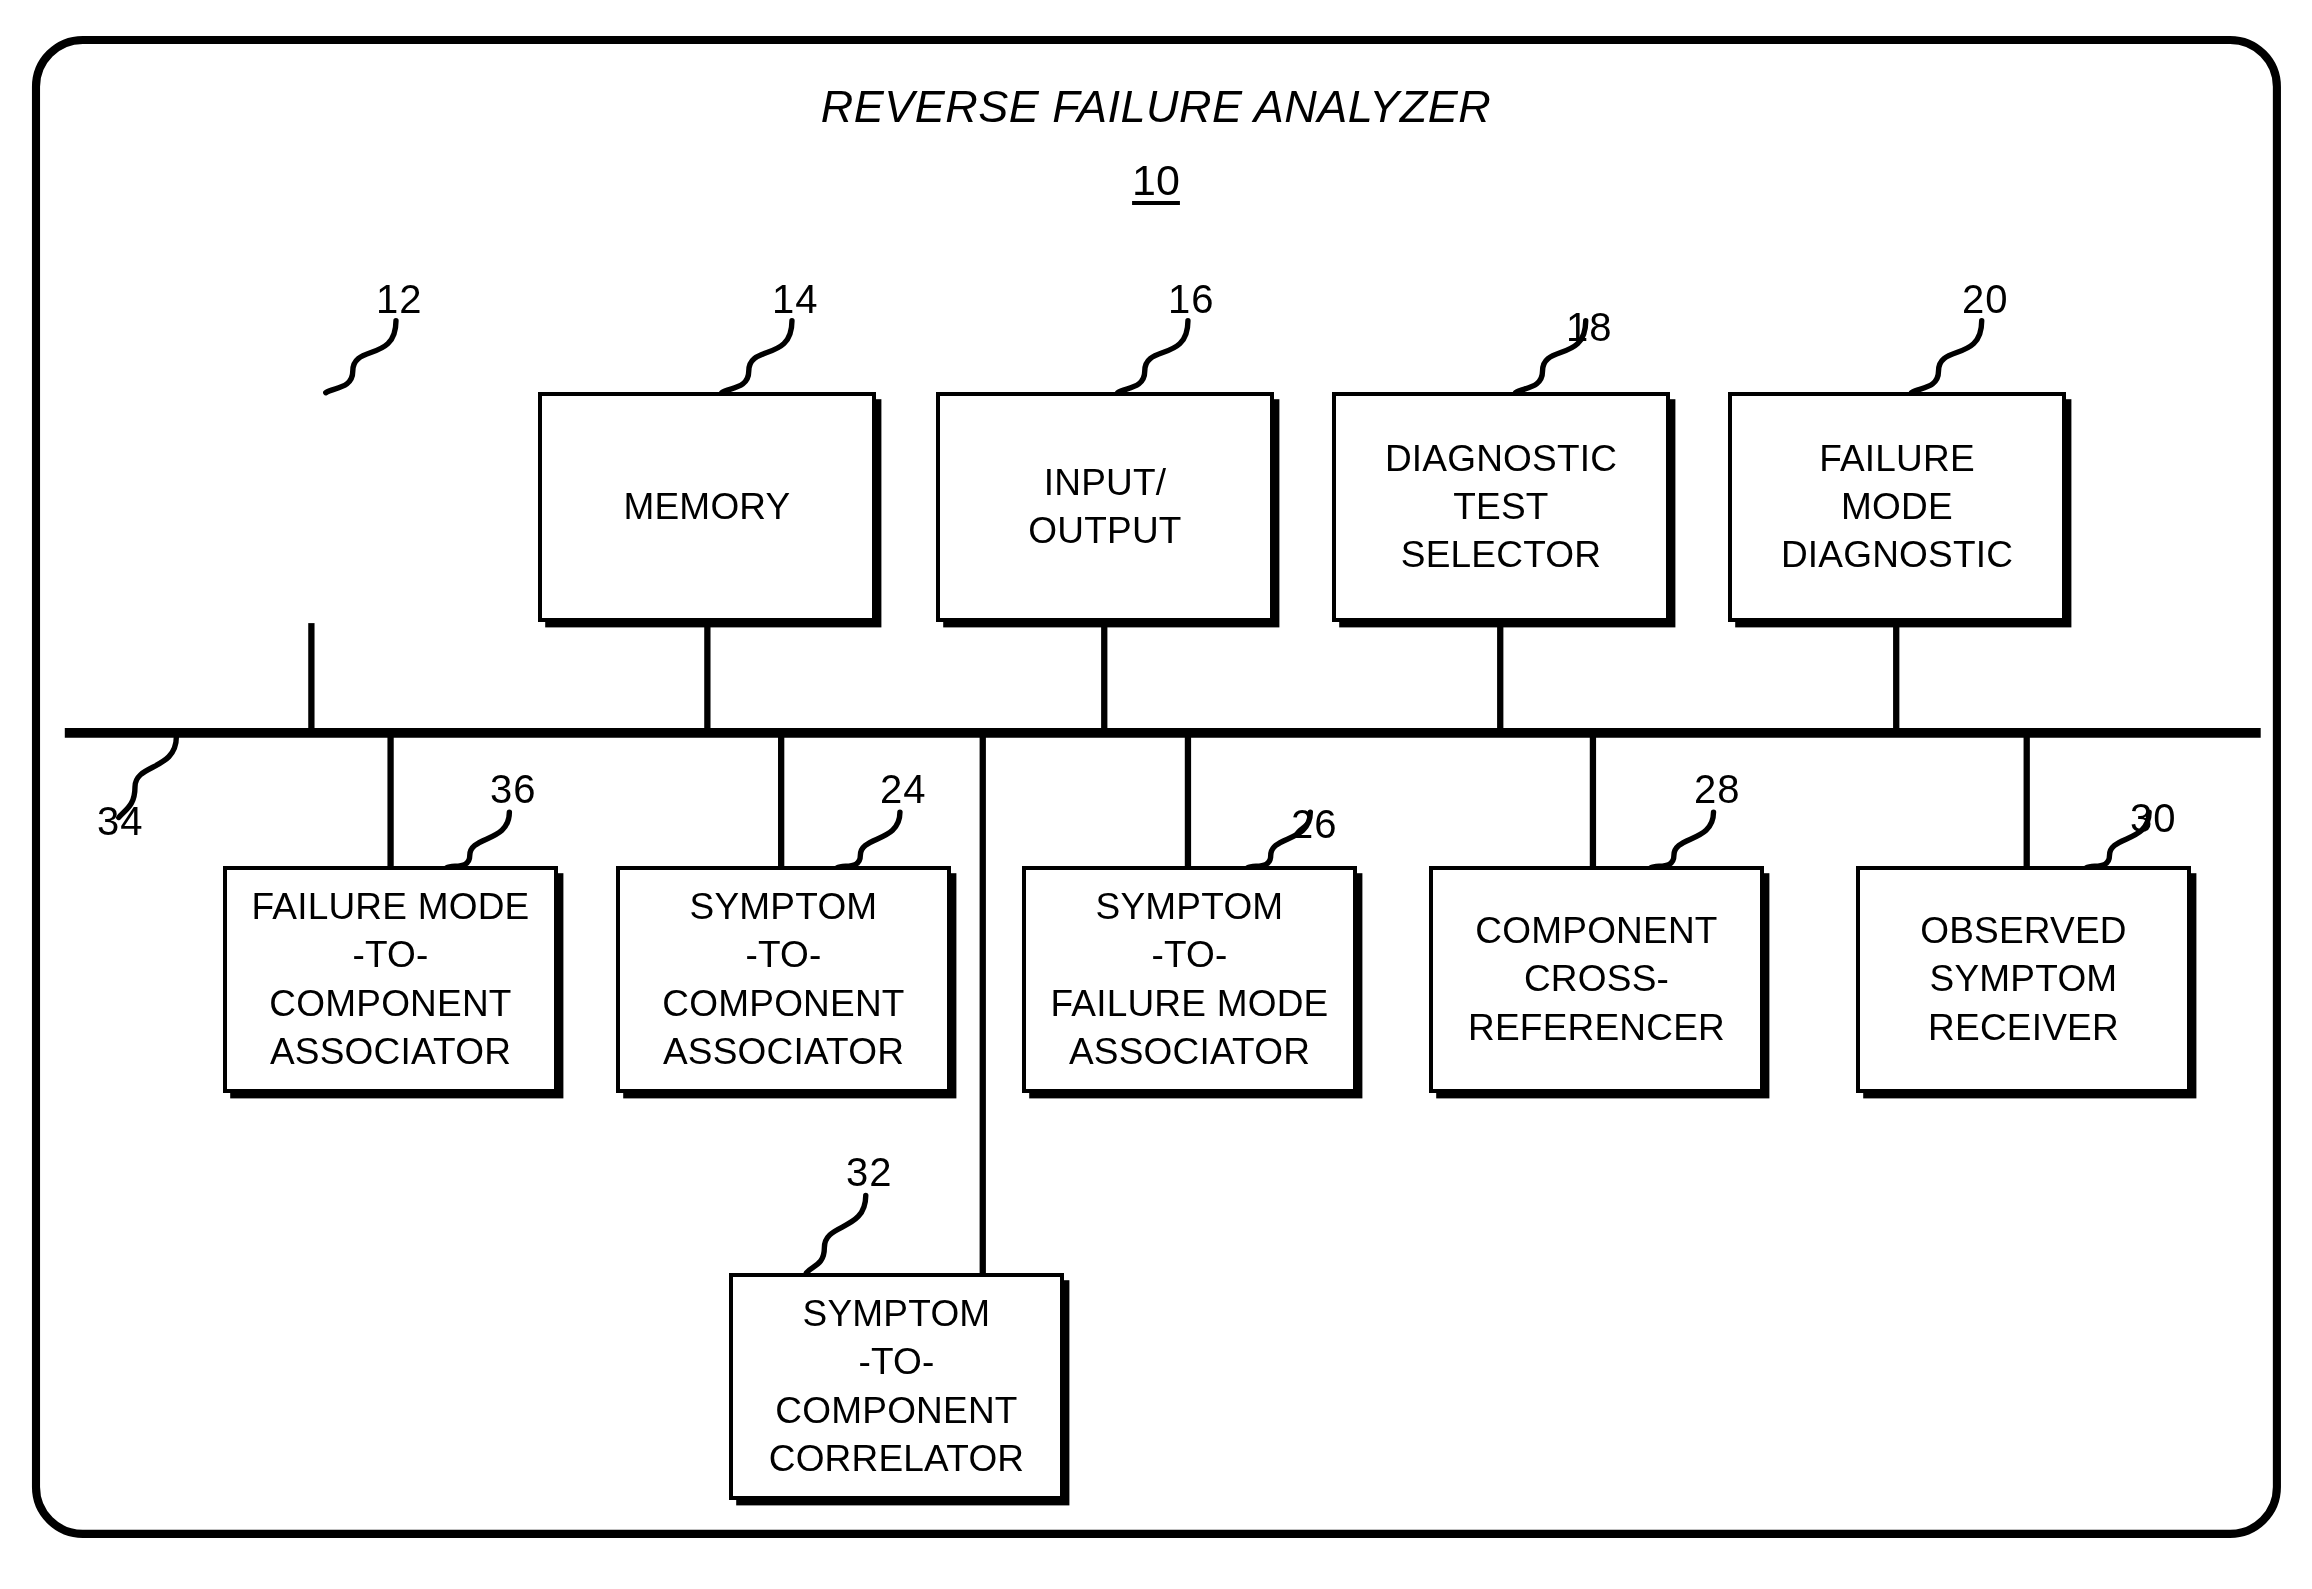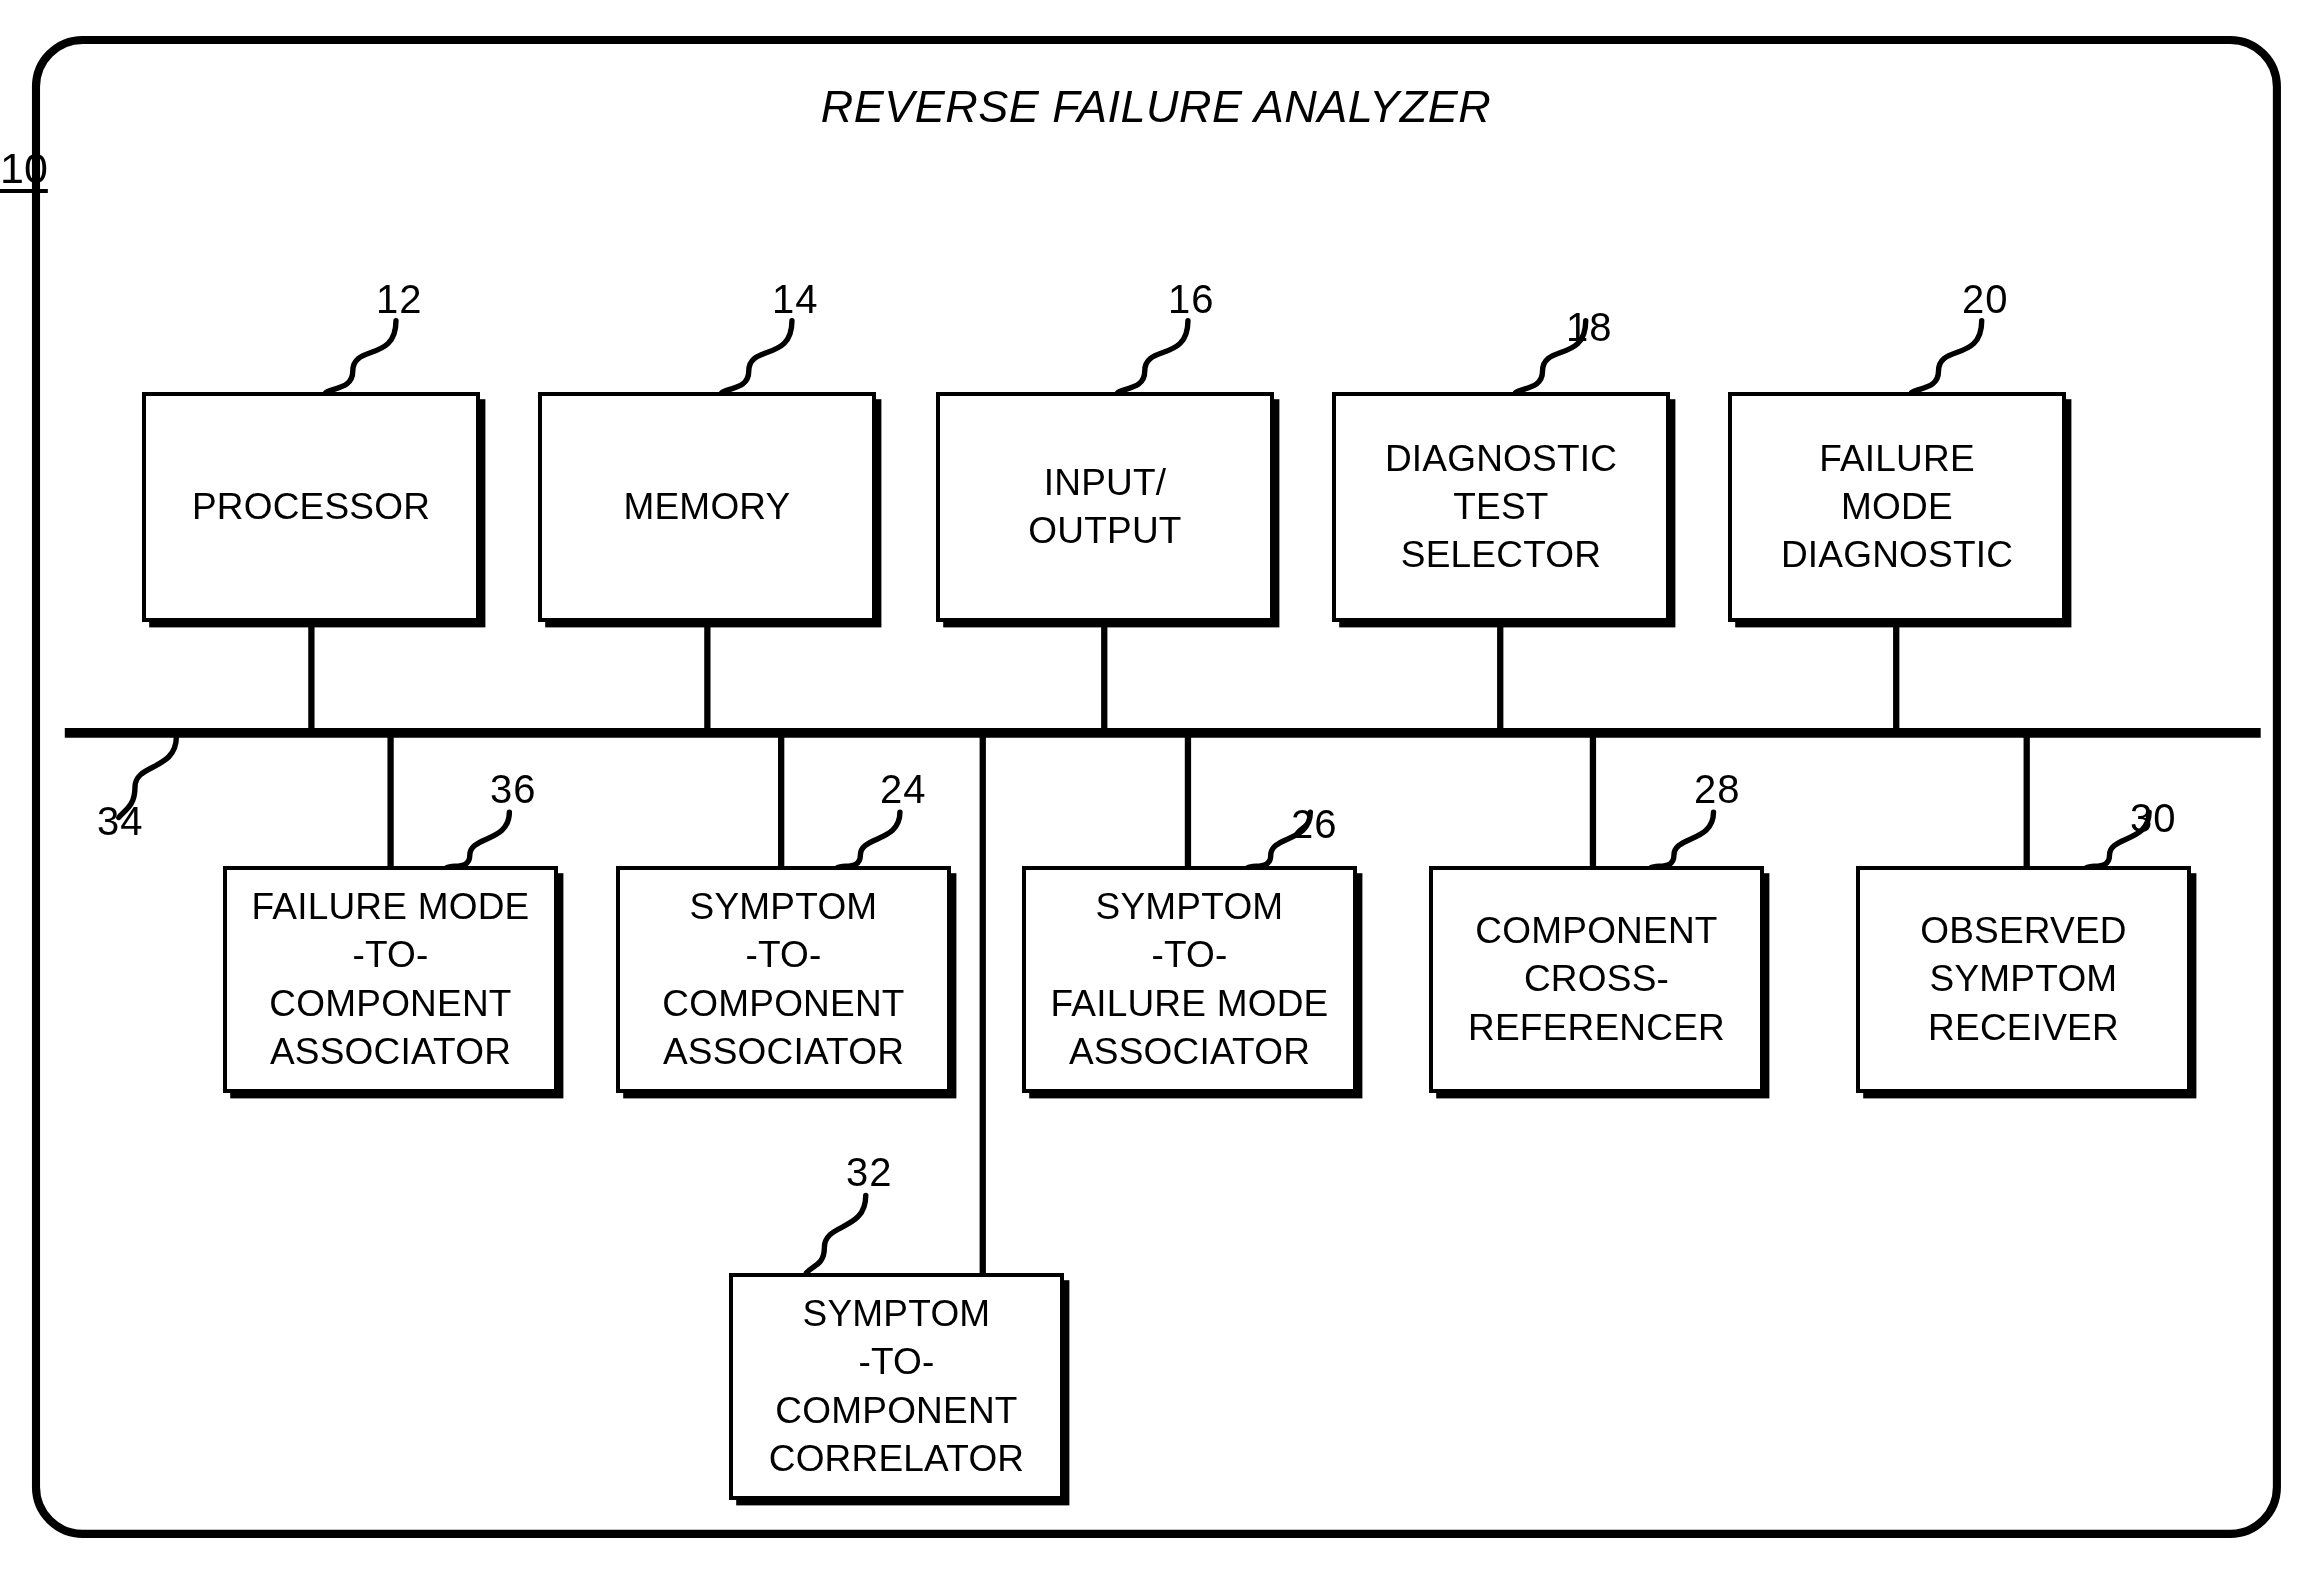--- a/index.html
+++ b/index.html
@@ -60,27 +60,28 @@
   .fig-title {
     position: absolute;
     text-align: center;
     font-size: 45px;
     line-height: 1.08;
     letter-spacing: 0.5px;
     white-space: nowrap;
   }
   .fig-title-num {
     position: absolute;
-    text-align: left;
+    text-align: center;
     font-size: 43px;
     line-height: 1;
     text-decoration: underline;
     text-underline-offset: 6.3px;
     text-decoration-thickness: 3.6px;
     white-space: nowrap;
+    margin-top: 12px;
   }
 </style>
 </head>
 <body>
 
 <div id="figure">
 
   <svg id="svg-layer" viewBox="0 0 2569 1766">
 
     <rect x="40" y="44" width="2490" height="1660" rx="52" ry="52" fill="none" stroke="#000" stroke-width="9"></rect>
@@ -114,23 +115,20 @@
     <path d="M 1456 902 C 1456 936 1412 928 1412 950 C 1412 966 1394 960 1386 964" fill="none" stroke="#000" stroke-width="6" stroke-linecap="round"></path>
     <path d="M 1904 902 C 1904 936 1860 928 1860 950 C 1860 966 1842 960 1834 964" fill="none" stroke="#000" stroke-width="6" stroke-linecap="round"></path>
     <path d="M 2388 902 C 2388 936 2344 928 2344 950 C 2344 966 2326 960 2318 964" fill="none" stroke="#000" stroke-width="6" stroke-linecap="round"></path>
 
     <path d="M 962 1328 C 962 1368 916 1358 916 1386 C 916 1406 902 1406 896 1414" fill="none" stroke="#000" stroke-width="6" stroke-linecap="round"></path>
   </svg>
 
   <div class="fig-title" style="left:0; top:83px; width:2312px;font-style:italic;">REVERSE FAILURE ANALYZER</div>
   <div class="fig-title-num" style="left:0; top:147px; width:2312px;">10</div>
 
-  <div class="block" style="left:142px; top:392px; width:338px; height:230px;">
-    <span class="label">PROCESSOR</span>
-  </div>
   <div class="block" style="left:936px; top:392px; width:338px; height:230px;">
     <span class="label">INPUT/
 OUTPUT</span>
   </div>
   <div class="block" style="left:538px; top:392px; width:338px; height:230px;">
     <span class="label">MEMORY</span>
   </div>
   <div class="block" style="left:1332px; top:392px; width:338px; height:230px;">
     <span class="label">DIAGNOSTIC
 TEST

